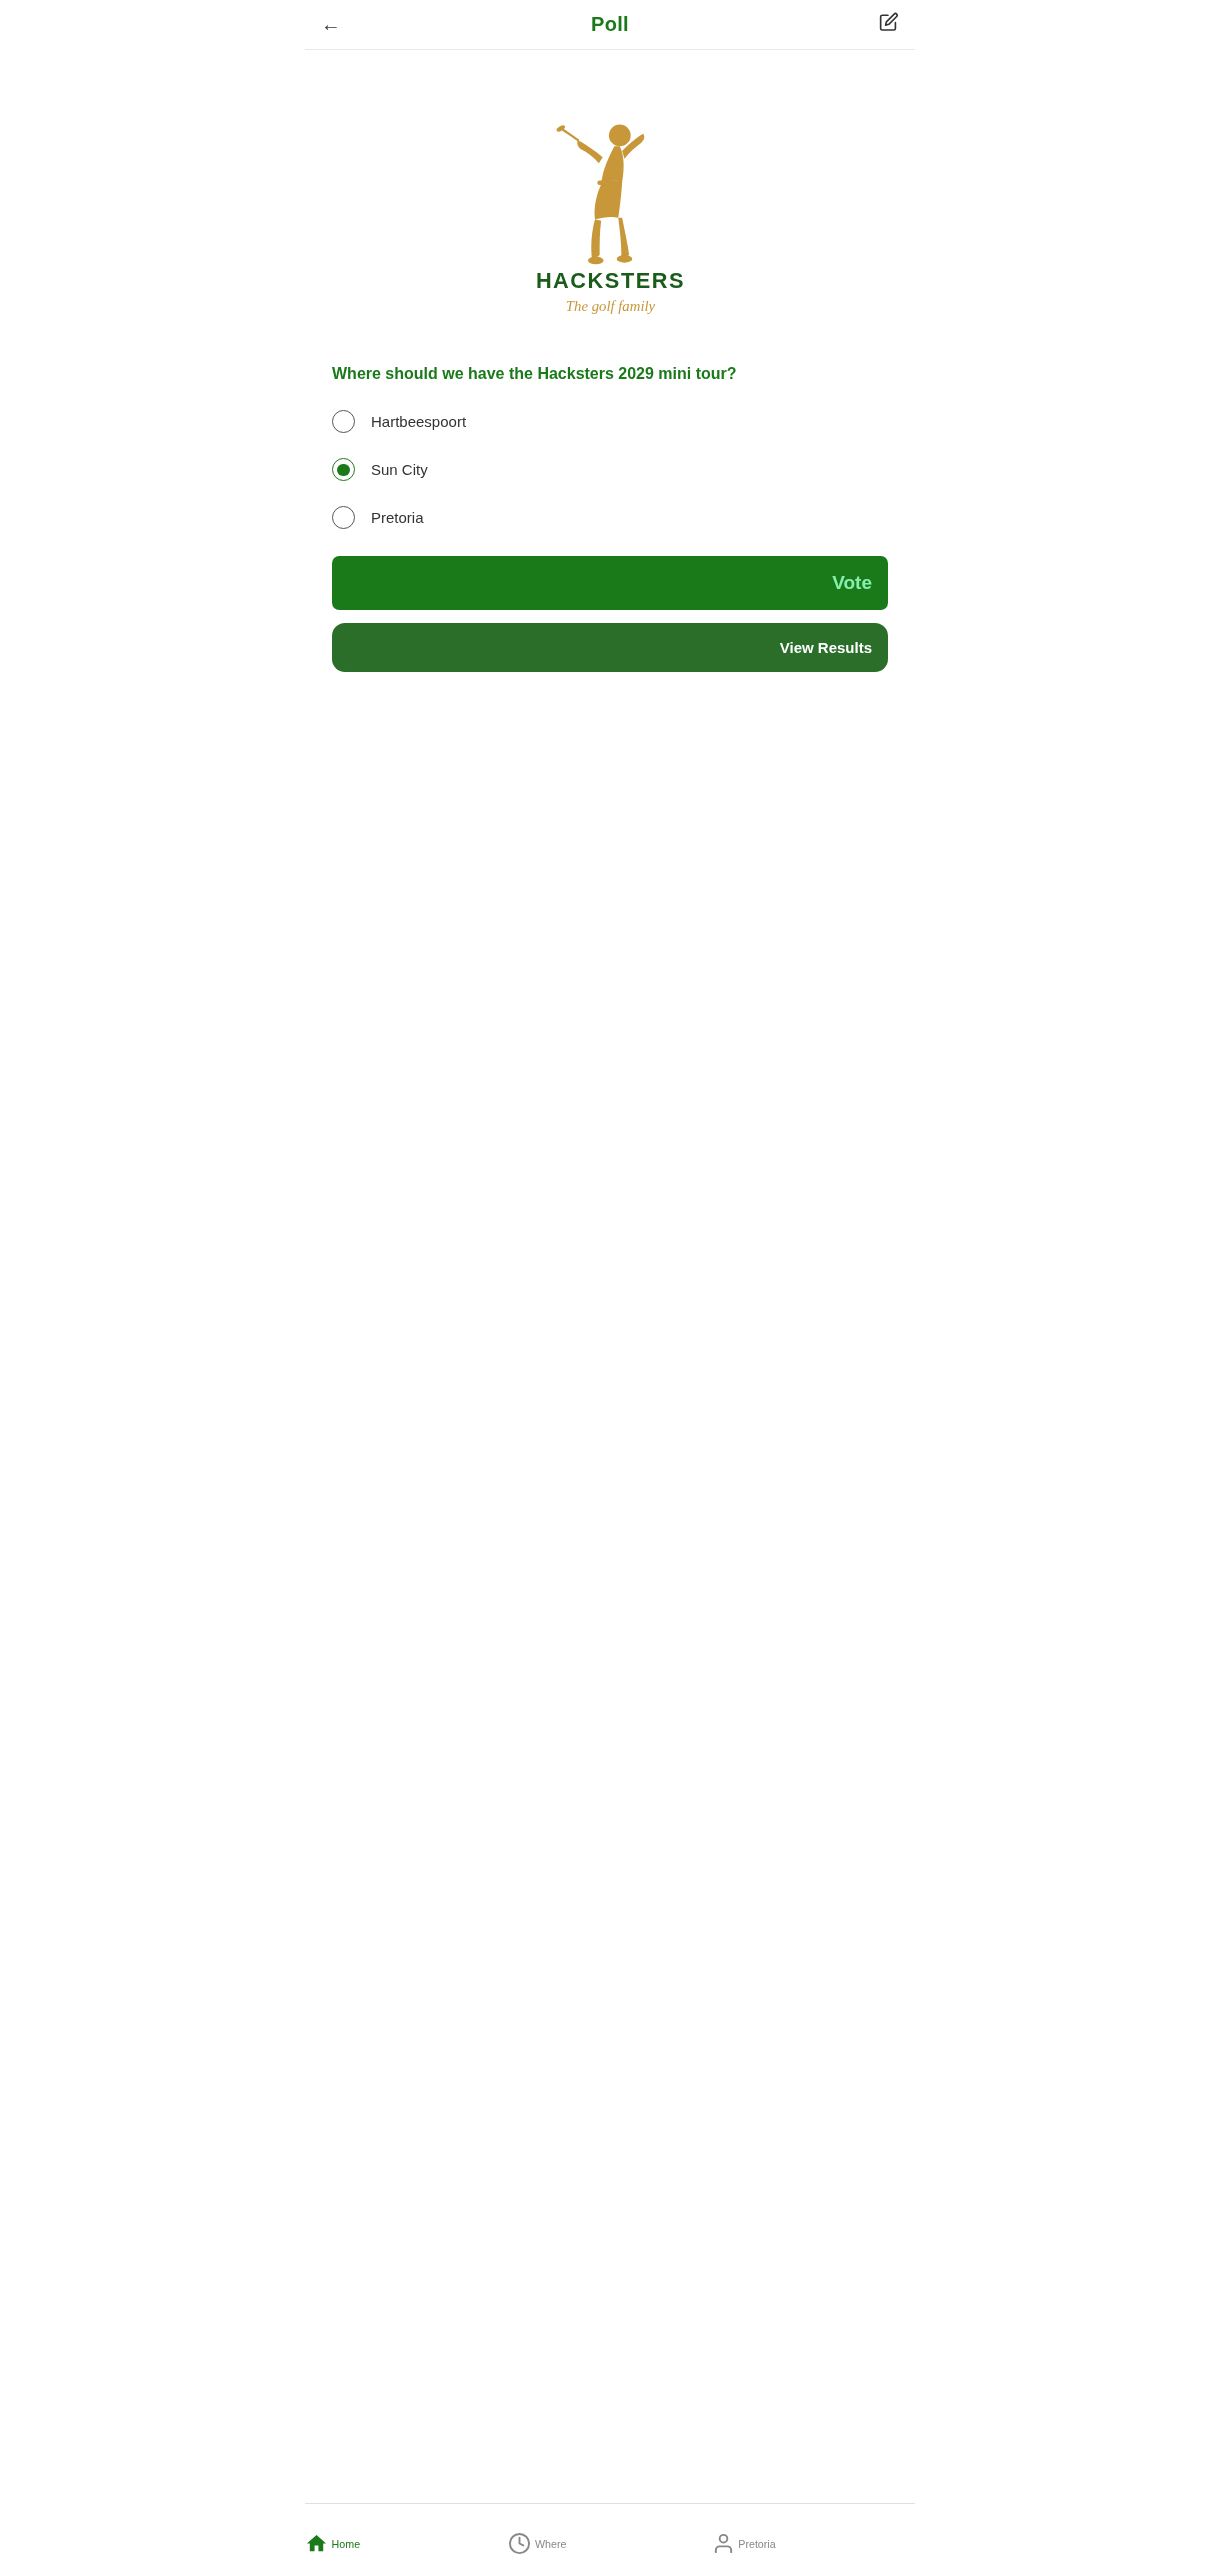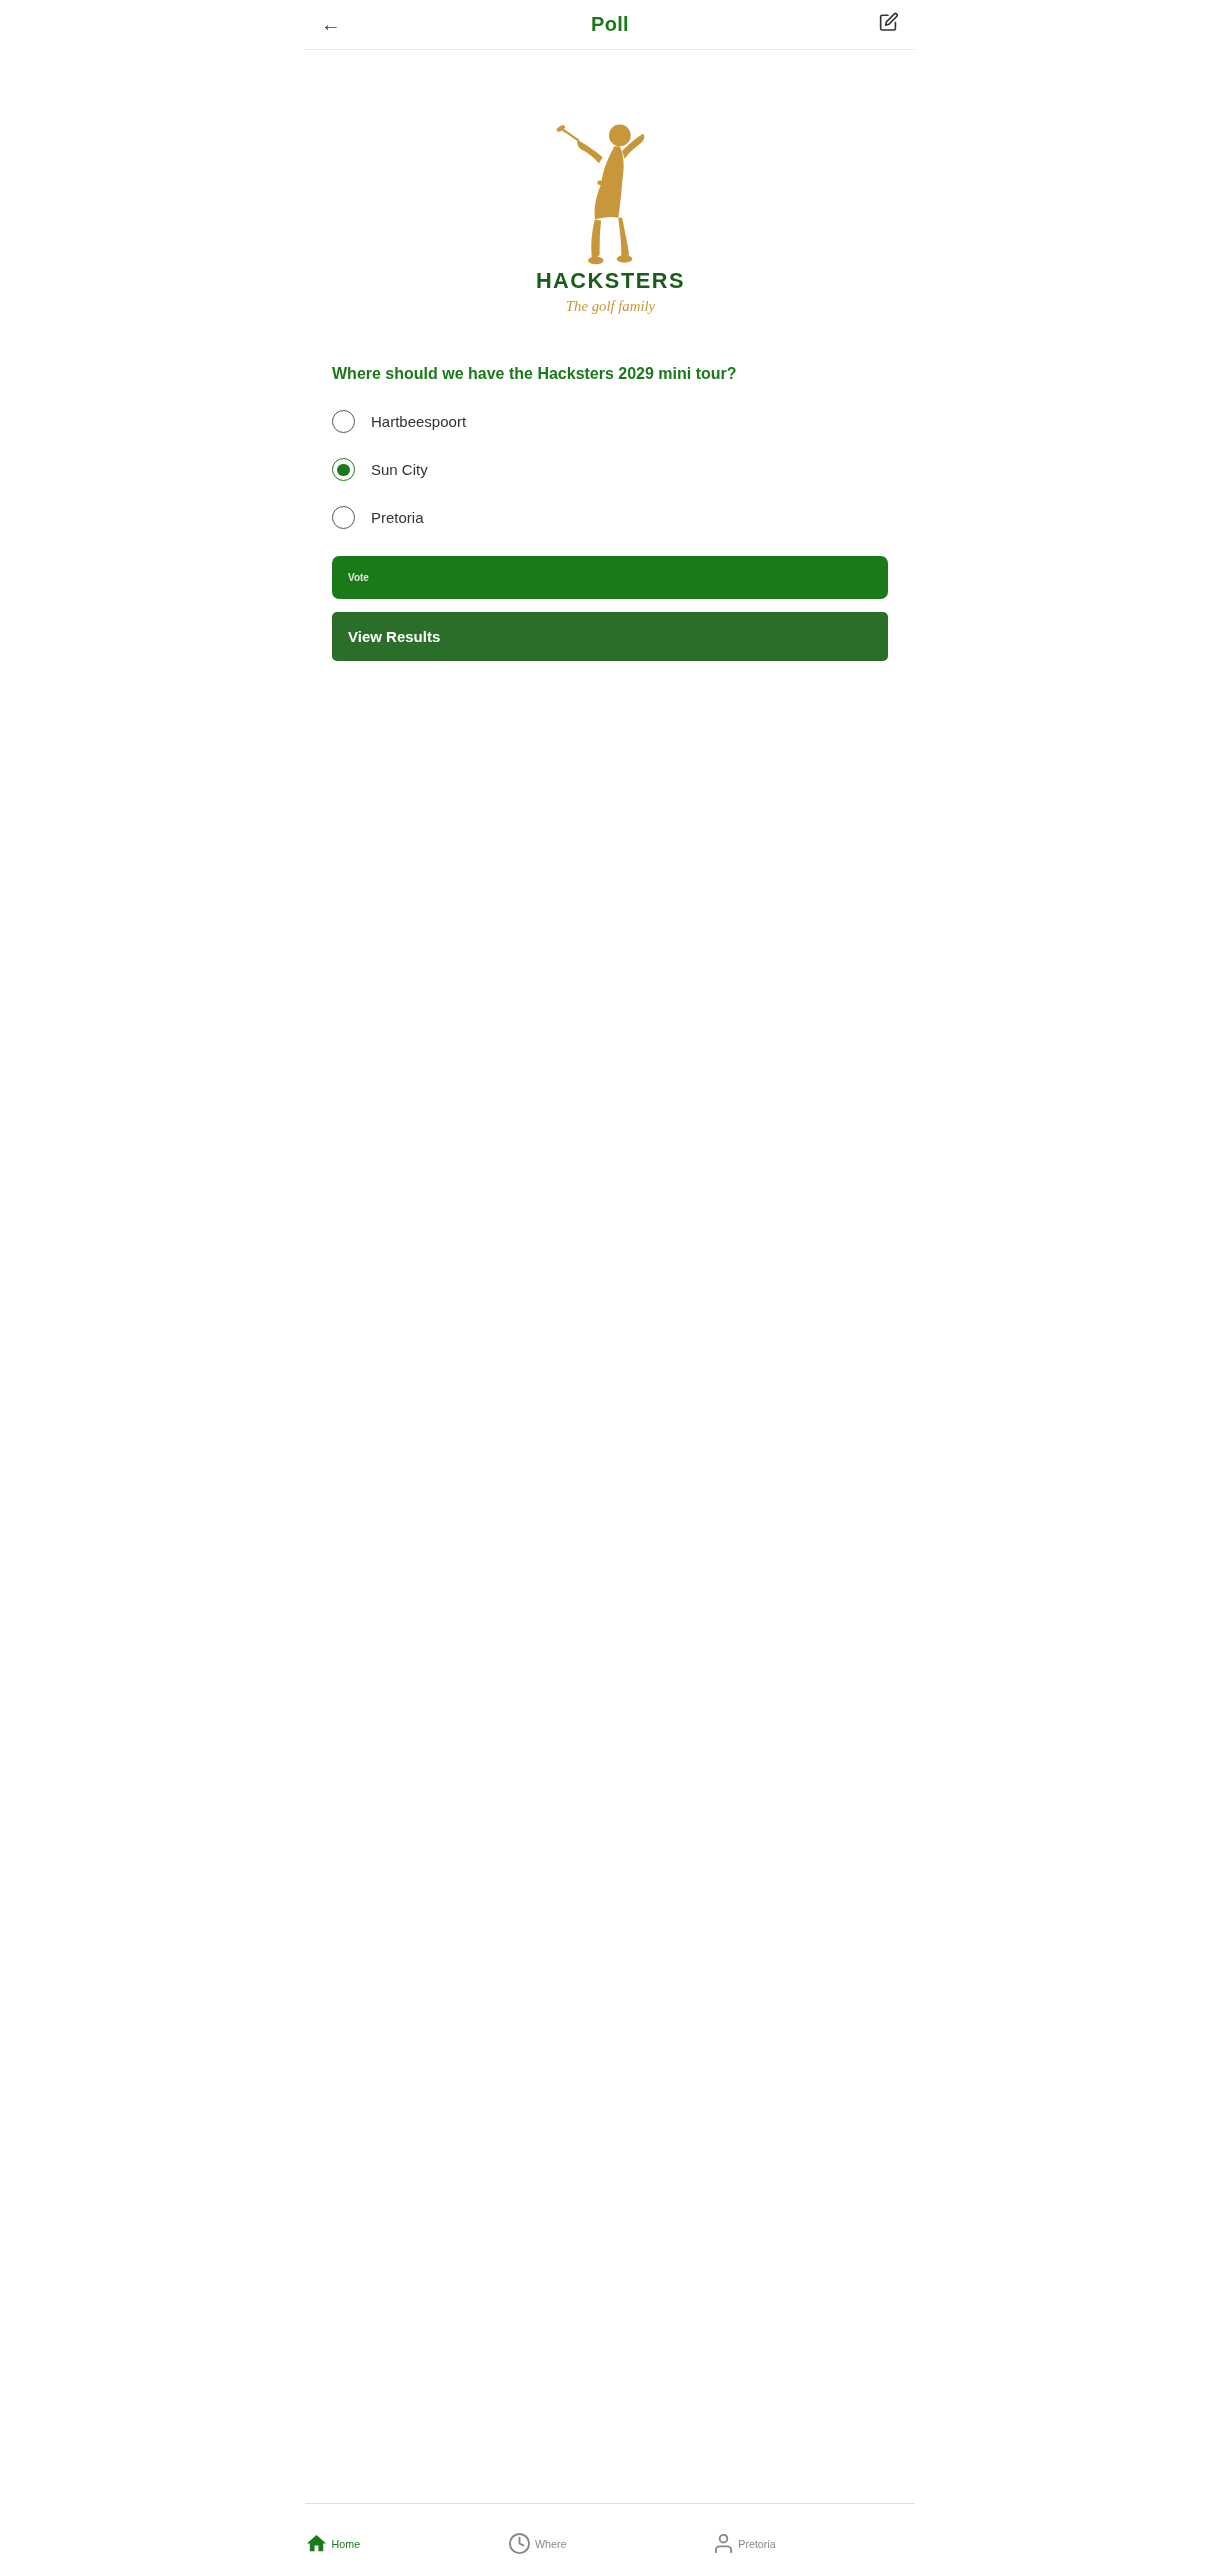--- a/index.html
+++ b/index.html
@@ -114,41 +114,41 @@
       font-size: 15px;
       color: #333;
     }
 
     
     .btn-vote {
       display: block;
       width: 100%;
       padding: 16px;
       background: #1a7a1a;
-      color: #e5e5e5;
-      font-size: 10px;
+      color: #86efac;
+      font-size: 19px;
       font-weight: 600;
-      text-align: left;
+      text-align: right;
       border: none;
       border-radius: 7.2px;
       cursor: pointer;
       margin-bottom: 12.5px;
     }
 
     .btn-view-results {
       display: block;
       width: 100%;
       padding: 16px;
       background: #2a6e2a;
       color: #ffffff;
       font-size: 15px;
       font-weight: 600;
-      text-align: left;
+      text-align: right;
       border: none;
-      border-radius: 5px;
+      border-radius: 13px;
       cursor: pointer;
     }
 
     
     .bottom-nav {
       position: fixed;
       bottom: 0;
       left: 50%;
       transform: translateX(-50%);
       width: 610px;

